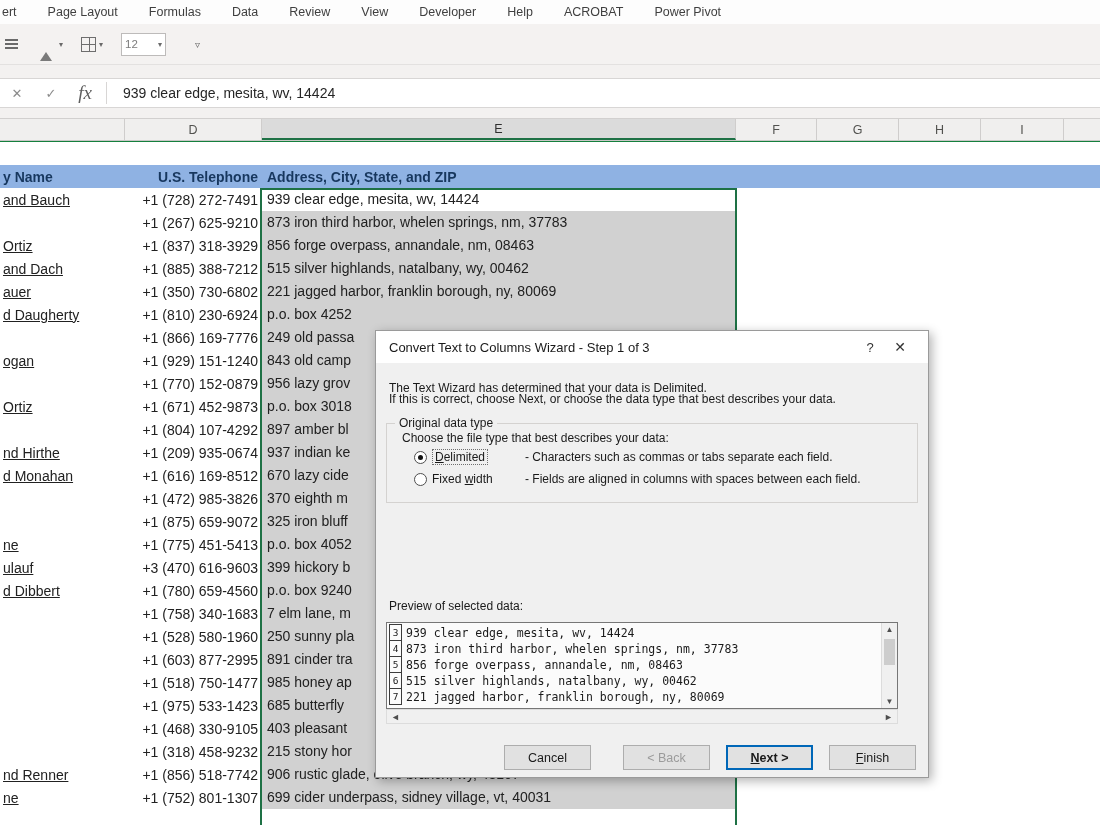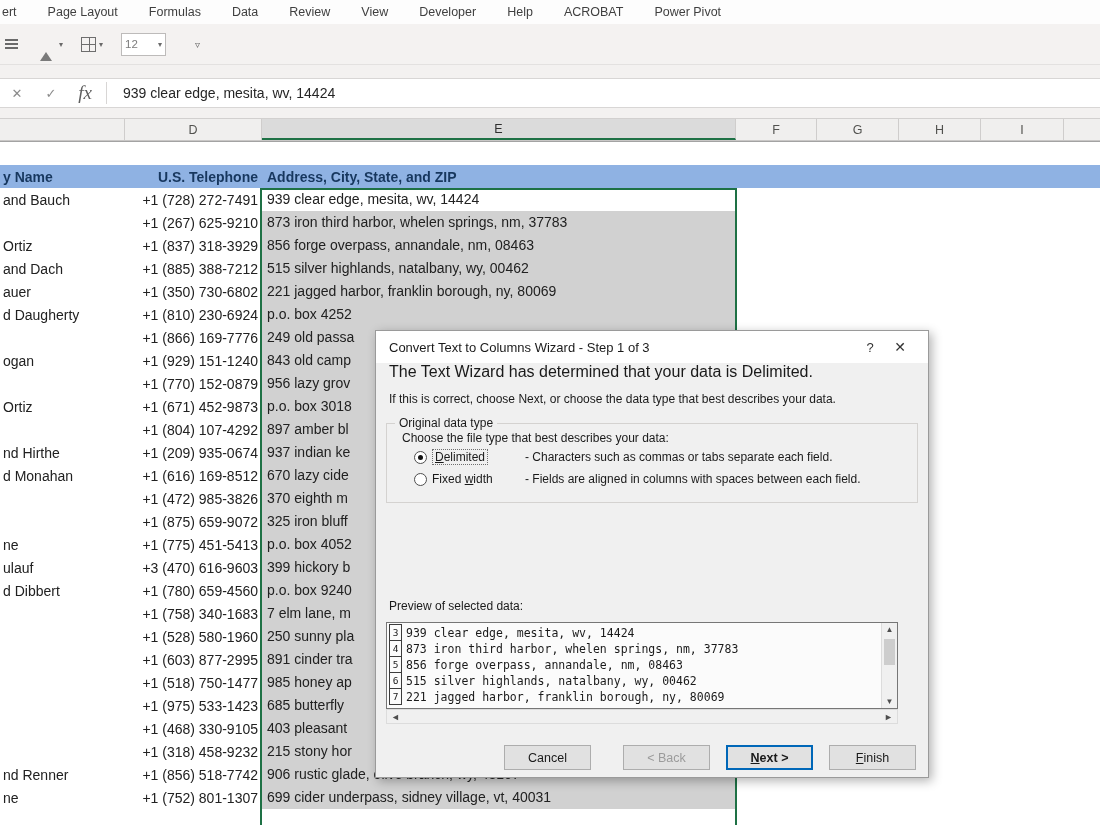--- a/index.html
+++ b/index.html
@@ -1,18 +1,18 @@
 <!DOCTYPE html>
 <html style="--green: #1e7145; --blue: #8fb2e3; --gray: #d1d1d1; --next-blue: #0067b8;"><head>
 <meta charset="utf-8">
 <style>
   * { margin:0; padding:0; box-sizing:border-box; }
   html,body { width:1100px; height:825px; overflow:hidden;
     font-family:"Liberation Sans", sans-serif; background:#fff; }
-  .stage { position:relative; width:1100px; height:825px; background:#a3a3a3;padding-left:45px; }
+  .stage { position:relative; width:1100px; height:825px; background:#15803d;padding-left:45px; }
 
   
   .menubar { position:absolute; left:0; top:0; width:1100px; height:24px;
     background:#fdfdfd; display:flex; align-items:center; gap:31px; padding-left:2px; }
   .menubar span { font-size:12.5px; color:#3f3f3f; white-space:nowrap; cursor:default; }
 
   
   .ribbon { position:absolute; left:0; top:24px; width:1100px; height:41px;
     background:#f4f2f1; border-bottom:1px solid #e3e1e0; display:flex; align-items:center; }
   .rb-icon { color:#5a5a5a; font-size:13px; display:flex; align-items:center; }
@@ -52,35 +52,35 @@
 
   
   .sheet { position:absolute; left:0; top:142px; width:1100px; height:683px; background:#fff; overflow:hidden; }
   .blank-row { height:23px; }
   .hrow { height:23px; background:var(--blue,#8fb2e3); display:flex; align-items:center; }
   .hrow .h-name { width:125px; padding-left:3px; font-weight:bold; font-size:14px; color:#17375e; }
   .hrow .h-phone { width:133px; text-align:right; font-weight:bold; font-size:14px; color:#17375e; }
   .hrow .h-addr { margin-left:9px; font-weight:bold; font-size:14px; color:#17375e; }
   .rows .row { height:23px; display:flex; align-items:center; }
   .cell { font-size:14px; color:#212121; white-space:nowrap; overflow:hidden; }
-  .cell.name { width:125px; padding-left:3px; }
+  .cell.name { width:125px; padding-left:3px;text-decoration:underline; }
   .cell.phone { width:133px; text-align:right; }
   .cell.addr { margin-left:4px; width:473px; padding-left:5px; height:23px; line-height:23px; }
   .rows .row:nth-of-type(n+2) .addr { background:var(--gray,#d1d1d1); }
   .sel-border { position:absolute; left:260px; top:46px; width:477px; height:650px;
     border:2px solid var(--green,#1e7145); pointer-events:none; }
 
   
   .dlg { position:absolute; left:368px; top:330px; width:554px; height:448px; background:#f0f0f0;
     border:1px solid #9a9a9a; box-shadow:3px 3px 10px rgba(0,0,0,.3); z-index:10; font-size:12px; color:#1a1a1a;margin-left:7px; }
   .dlg-title { height:32px; background:#fff; display:flex; align-items:center; padding:0 13px; }
   .dlg-title .t { flex:1; font-size:13px; color:#1a1a1a; }
   .dlg-title .help { width:30px; text-align:center; font-size:13px; color:#333; cursor:default; }
   .dlg-title .close { width:30px; text-align:center; font-size:14px; color:#333; cursor:default; }
-  .dlg .line1 { position:absolute; left:13px; top:32px; font-size:16px;text-align:right; }
+  .dlg .line1 { position:absolute; left:13px; top:50px; font-size:12px;text-align:right; }
   .dlg .line2 { position:absolute; left:13px; top:61px; font-size:12px; }
   .grp { position:absolute; left:10px; top:92px; width:532px; height:80px; border:1px solid #d4d2d0; }
   .grp-label { position:absolute; left:8px; top:-8px; background:#f0f0f0; padding:0 4px; font-size:12px; }
   .grp .choose { position:absolute; left:15px; top:7px; font-size:12px; }
   .radio-row { position:absolute; left:27px; display:flex; align-items:center; }
   .radio-row.r1 { top:26px; } .radio-row.r2 { top:48px; }
   .radio { width:13px; height:13px; border:1px solid #4e4e4e; border-radius:50%; background:#fff;
     margin-right:5px; position:relative; flex:0 0 13px; }
   .radio.on:after { content:""; position:absolute; left:3px; top:3px; width:5px; height:5px;
     border-radius:50%; background:#111; }

